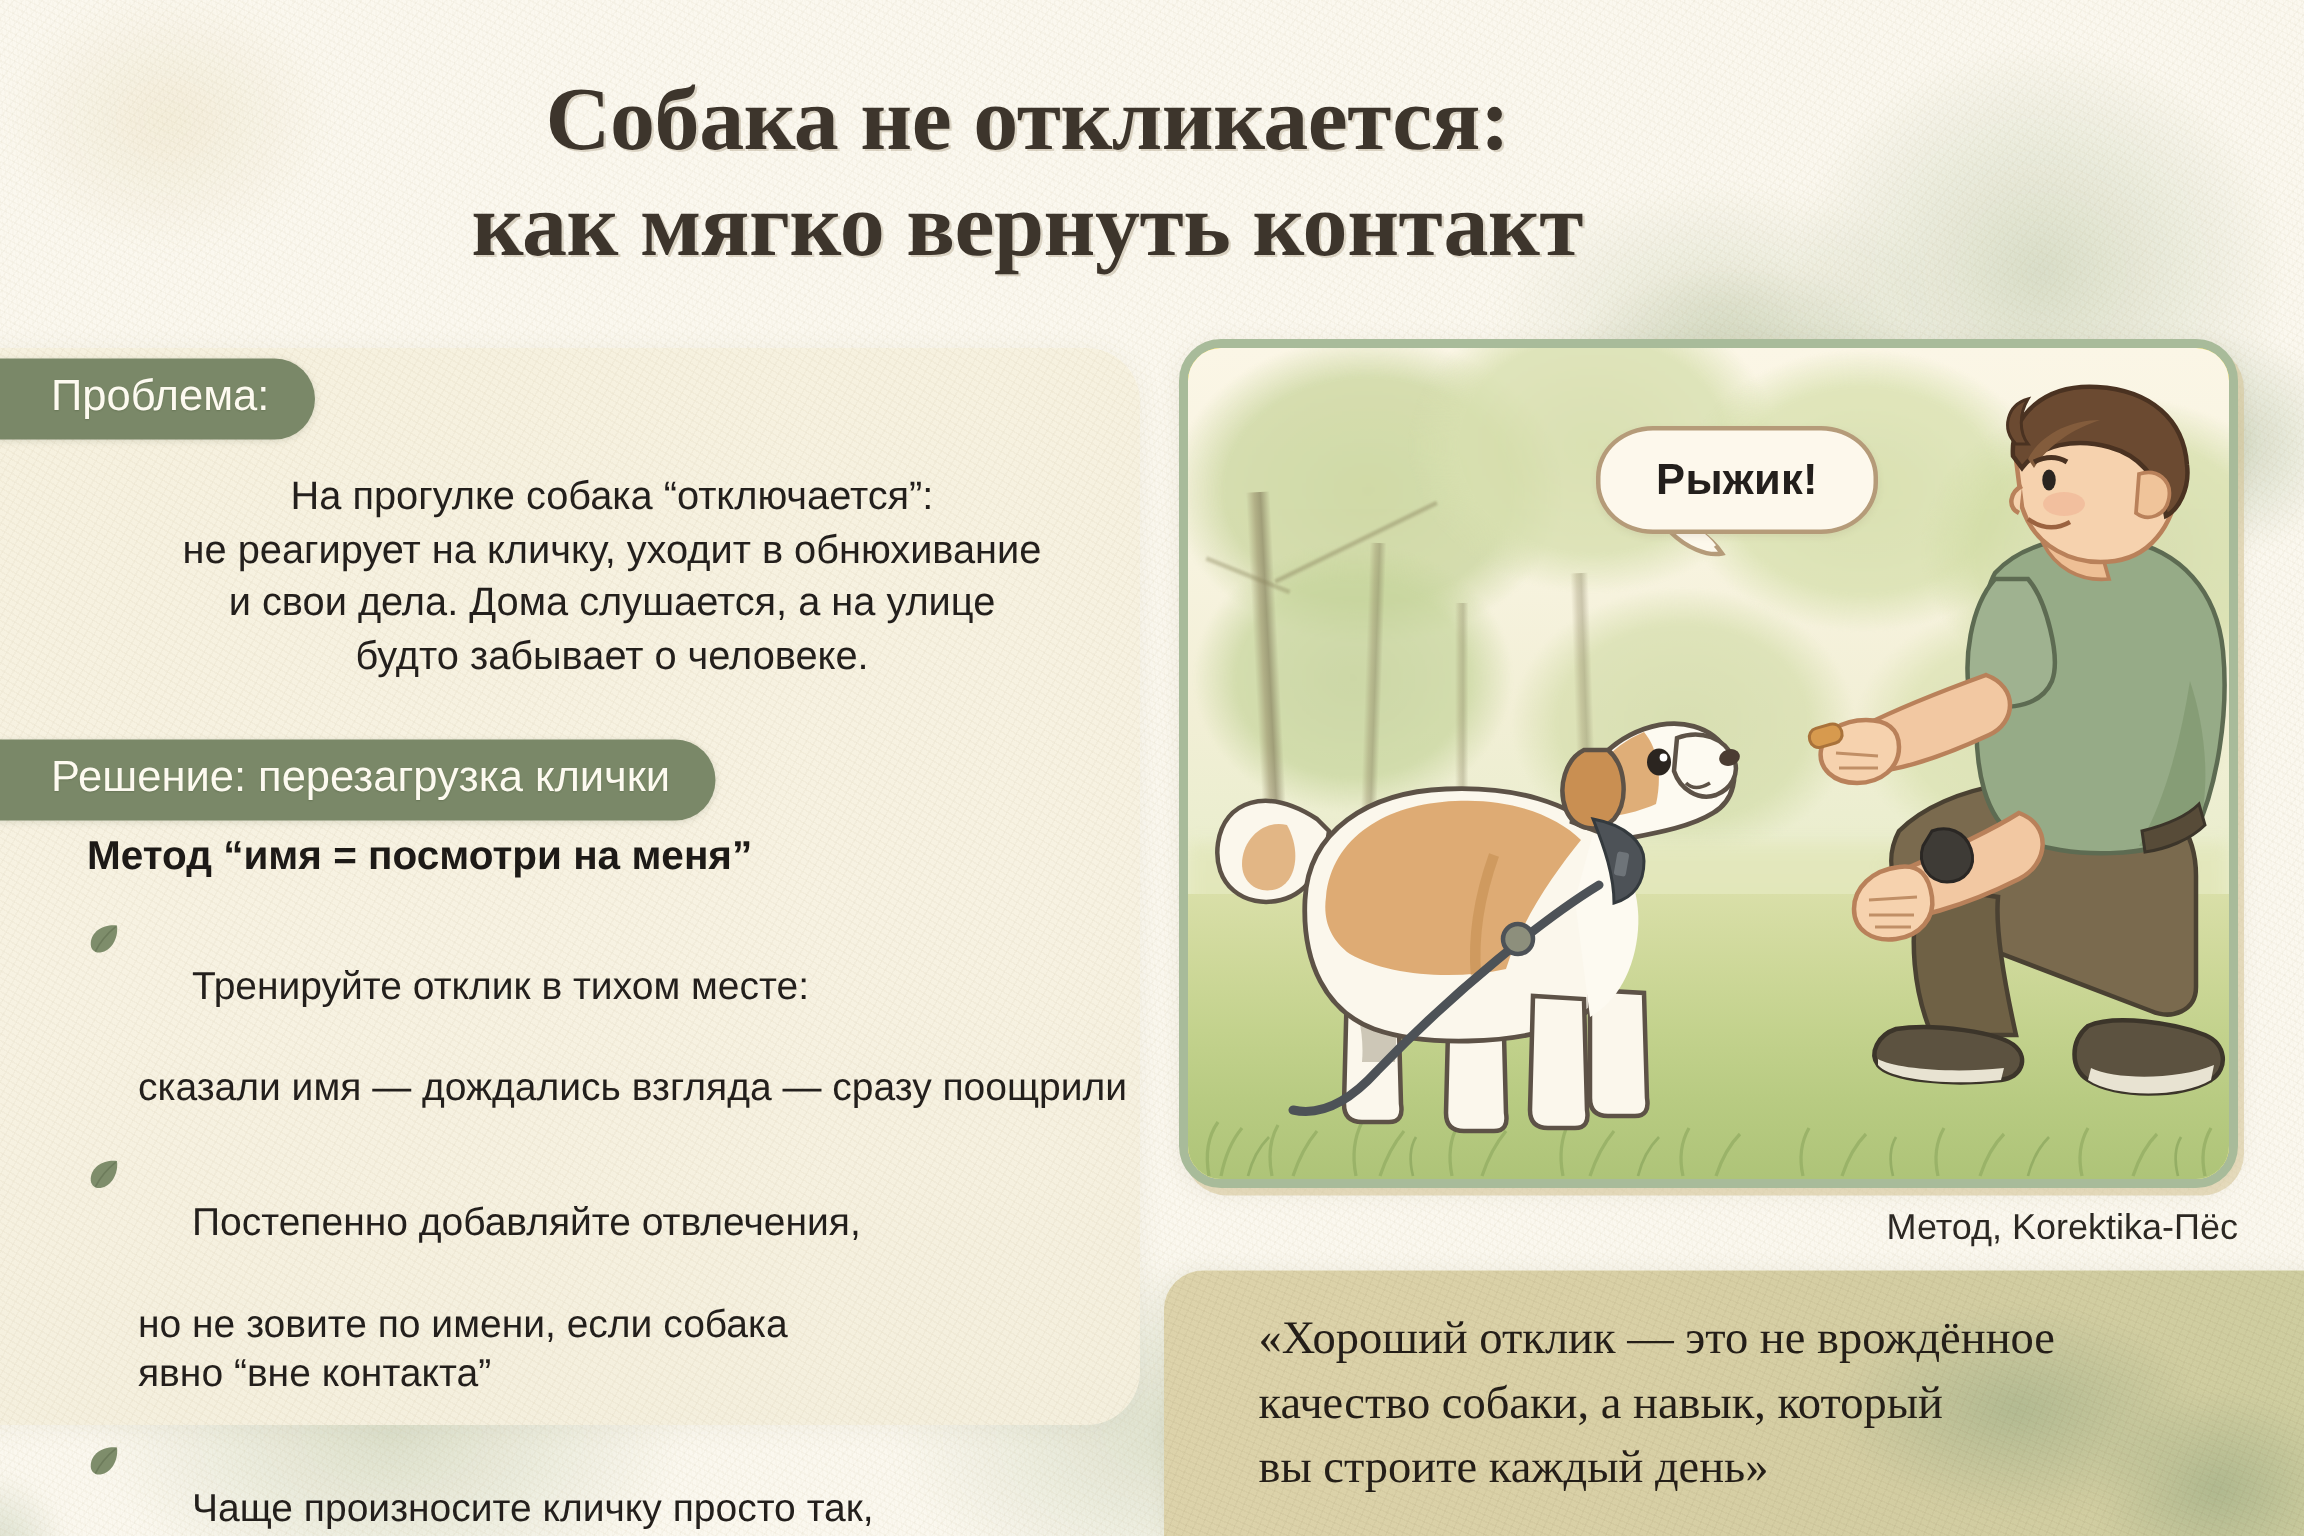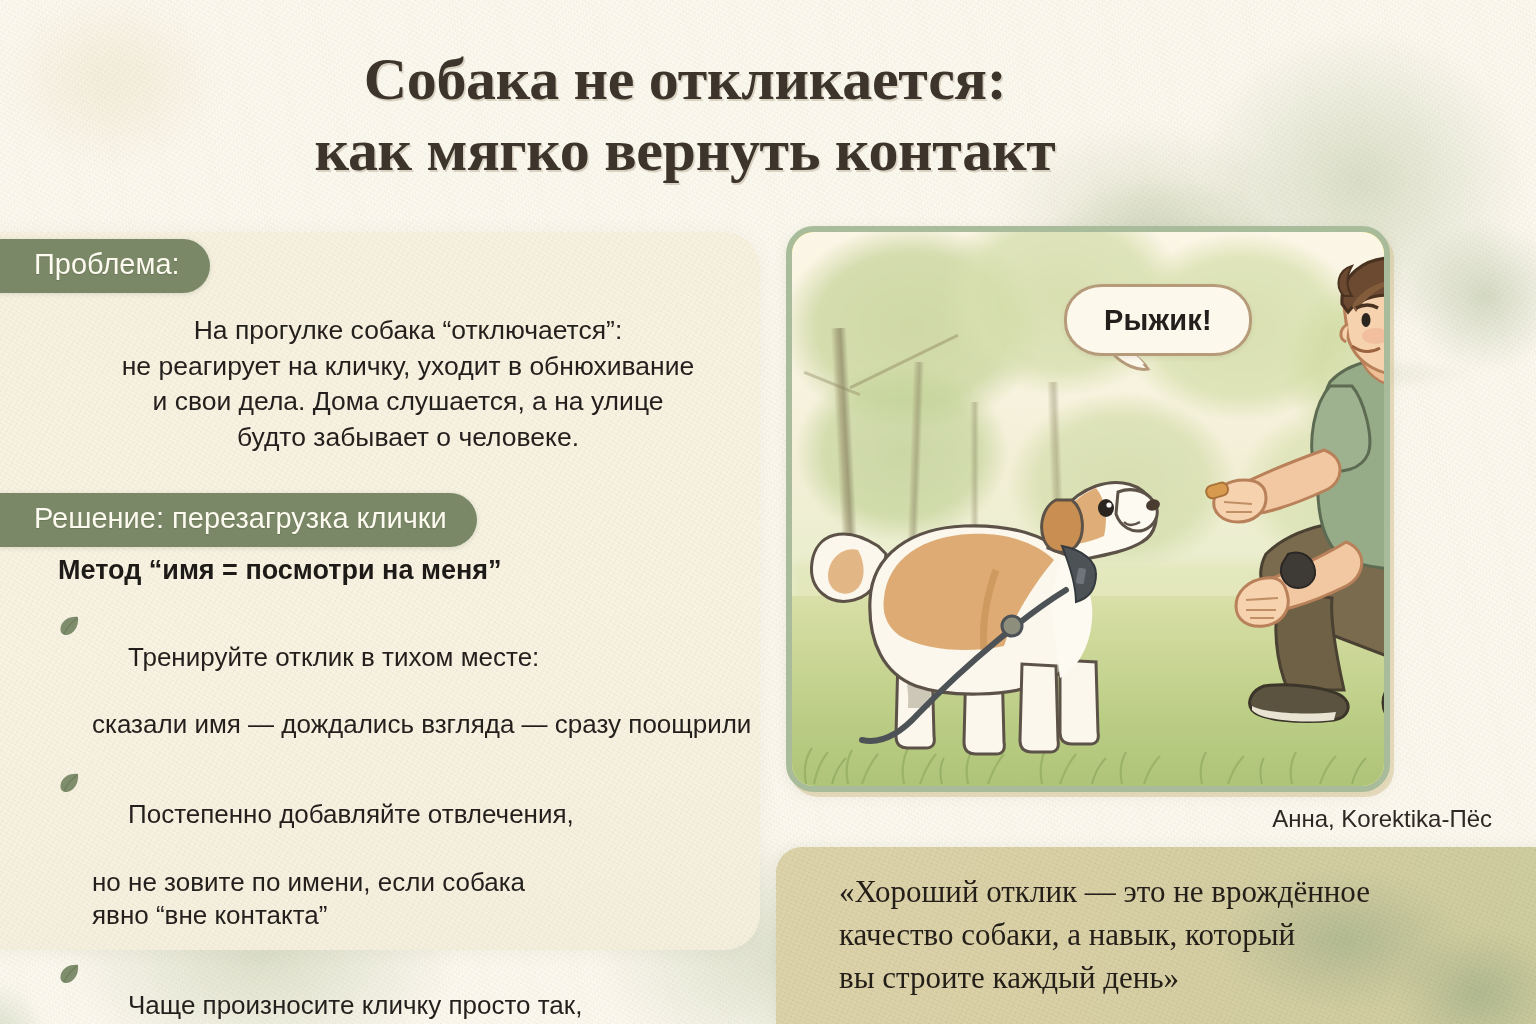--- a/index.html
+++ b/index.html
@@ -187,21 +187,21 @@
     line-height: 1.3;
     color: #231f1c;
     white-space: pre-line;
   }
   .bullet-text .lead { display: block; margin-left: 36px; }
 
   
   #illo-frame {
     position: absolute;
     left: 786px; top: 226px;
-    width: 604px; height: 566px;
+    width: 706px; height: 566px;
     border-radius: 28px;
     background: #fde047;
     border: 6px solid #a8bb9a;
     box-shadow: 4px 5px 0 rgba(214,196,150,.55), 0 3px 14px rgba(120,110,80,.10);
     overflow: hidden;
     z-index: 4;
   }
   #illo {
     position: absolute;
     inset: 0;
@@ -555,21 +555,21 @@
         <path d="M8 2 C18 4 32 12 40 24 C30 26 16 20 6 10 Z" fill="#fdf8ec" stroke="#b59b79" stroke-width="3"></path>
         <path d="M10 4 C18 6 28 12 34 20" stroke="#fdf8ec" stroke-width="5" fill="none"></path>
       </svg>
       <div id="bubble">
         <span id="bubble-text">Рыжик!</span>
       </div>
 
     </div>
   </div>
 
-  <div id="credit">Анна, Korektika-Пёс</div>
+  <div id="credit">Метод, Korektika-Пёс</div>
 
   <div id="quote-box">
     <div class="qwash"></div>
     <div class="qgrain"></div>
     <div id="quote-text">«Хороший отклик — это не врождённое
 качество собаки, а навык, который
 вы строите каждый день»</div>
   </div>
 
 </div>

